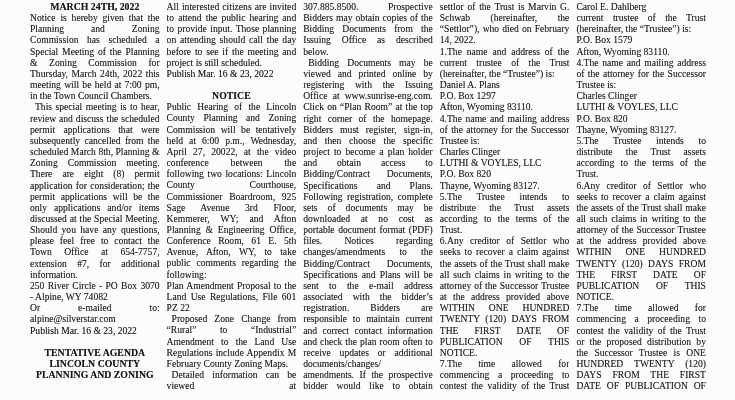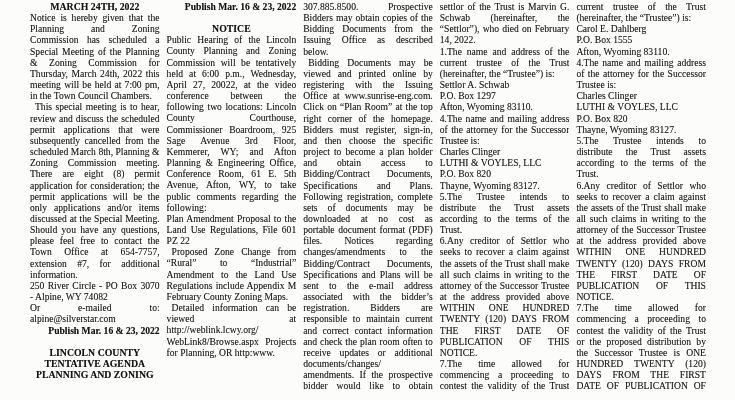--- a/index.html
+++ b/index.html
@@ -31,74 +31,75 @@
     overflow-wrap: break-word;
   }
   .block.indent { text-indent: 5px; }
   .heading {
     font-weight: bold;
     text-align: center;
     font-size: 9.8px;
     color: #151515;
   }
   .publish {
-    font-weight: bold;
-    text-align: right;
+    font-weight: normal;
+    text-align: left;
     color: #151515;
   }
   .spacer { height: 11px; }
 </style>
 </head>
 <body>
 
 <div class="page" id="page-root">
     <div class="column">
       <h3 class="block heading">MARCH 24TH, 2022</h3>
       <p class="block para">Notice is hereby given that the Planning and Zoning Commission has scheduled a Special Meeting of the Planning &amp; Zoning Commission for Thursday, March 24th, 2022 this meeting will be held at 7:00 pm, in the Town Council Chambers.</p>
       <p class="block para indent">This special meeting is to hear, review and discuss the scheduled permit applications that were subsequently cancelled from the scheduled March 8th, Planning &amp; Zoning Commission meeting. There are eight (8) permit application for consideration; the permit applications will be the only applications and/or items discussed at the Special Meeting. Should you have any questions, please feel free to contact the Town Office at 654-7757, extension #7, for additional information.</p>
       <p class="block para">250 River Circle - PO Box 3070 - Alpine, WY 74082</p>
       <p class="block para">Or e-mailed to: alpine@silverstar.com</p>
       <p class="block publish">Publish Mar. 16 &amp; 23, 2022</p>
       <div class="block spacer"></div>
+      <h3 class="block heading">TENTATIVE AGENDA</h3>
       <h3 class="block heading">LINCOLN COUNTY</h3>
-      <h3 class="block heading">TENTATIVE AGENDA</h3>
       <h3 class="block heading">PLANNING AND ZONING</h3>
     </div>
     <div class="column">
+      <p class="block para">All interested citizens are invited to attend the public hearing and to provide input. Those planning on attending should call the day before to see if the meeting and project is still scheduled.</p>
       <p class="block publish">Publish Mar. 16 &amp; 23, 2022</p>
       <div class="block spacer"></div>
       <h3 class="block heading">NOTICE</h3>
       <p class="block para">Public Hearing of the Lincoln County Planning and Zoning Commission will be tentatively held at 6:00 p.m., Wednesday, April 27, 20022, at the video conference between the following two locations: Lincoln County Courthouse, Commissioner Boardroom, 925 Sage Avenue 3rd Floor, Kemmerer, WY; and Afton Planning &amp; Engineering Office, Conference Room, 61 E. 5th Avenue, Afton, WY, to take public comments regarding the following:</p>
       <p class="block para">Plan Amendment Proposal to the Land Use Regulations, File 601 PZ 22</p>
       <p class="block para indent">Proposed Zone Change from “Rural” to “Industrial” Amendment to the Land Use Regulations include Appendix M February County Zoning Maps.</p>
       <p class="block para indent">Detailed information can be viewed at http://weblink.lcwy.org/ WebLink8/Browse.aspx Projects for Planning, OR http:www.</p>
     </div>
     <div class="column">
       <p class="block para">307.885.8500. Prospective Bidders may obtain copies of the Bidding Documents from the Issuing Office as described below.</p>
       <p class="block para indent">Bidding Documents may be viewed and printed online by registering with the Issuing Office at www.sunrise-eng.com. Click on “Plan Room” at the top right corner of the homepage. Bidders must register, sign-in, and then choose the specific project to become a plan holder and obtain access to Bidding/Contract Documents, Specifications and Plans. Following registration, complete sets of documents may be downloaded at no cost as portable document format (PDF) files. Notices regarding changes/amendments to the Bidding/Contract Documents, Specifications and Plans will be sent to the e-mail address associated with the bidder’s registration. Bidders are responsible to maintain current and correct contact information and check the plan room often to receive updates or additional documents/changes/ amendments. If the prospective bidder would like to obtain printed and bound Bidding/Contract Documents, Specifications and Plans from the Issuing Office, the</p>
     </div>
     <div class="column">
       <p class="block para">settlor of the Trust is Marvin G. Schwab (hereinafter, the “Settlor”), who died on February 14, 2022.</p>
       <p class="block para">1.The name and address of the current trustee of the Trust (hereinafter, the “Trustee”) is:</p>
-      <p class="block para">Settlor A. Schwab</p>
+      <p class="block para">Daniel A. Plans</p>
       <p class="block para">P.O. Box 1297</p>
       <p class="block para">Afton, Wyoming 83110.</p>
       <p class="block para">4.The name and mailing address of the attorney for the Successor Trustee is:</p>
       <p class="block para">Charles Clinger</p>
       <p class="block para">LUTHI &amp; VOYLES, LLC</p>
       <p class="block para">P.O. Box 820</p>
       <p class="block para">Thayne, Wyoming 83127.</p>
       <p class="block para">5.The Trustee intends to distribute the Trust assets according to the terms of the Trust.</p>
       <p class="block para">6.Any creditor of Settlor who seeks to recover a claim against the assets of the Trust shall make all such claims in writing to the attorney of the Successor Trustee at the address provided above WITHIN ONE HUNDRED TWENTY (120) DAYS FROM THE FIRST DATE OF PUBLICATION OF THIS NOTICE.</p>
       <p class="block para">7.The time allowed for commencing a proceeding to contest the validity of the Trust or the proposed distribution by the Successor Trustee is ONE HUNDRED TWENTY (120) DAYS FROM THE FIRST DATE OF</p>
     </div>
     <div class="column">
+      <p class="block para">Carol E. Dahlberg</p>
       <p class="block para">current trustee of the Trust (hereinafter, the “Trustee”) is:</p>
-      <p class="block para">Carol E. Dahlberg</p>
-      <p class="block para">P.O. Box 1555</p>
+      <p class="block para">P.O. Box 1579</p>
       <p class="block para">Afton, Wyoming 83110.</p>
       <p class="block para">4.The name and mailing address of the attorney for the Successor Trustee is:</p>
       <p class="block para">Charles Clinger</p>
       <p class="block para">LUTHI &amp; VOYLES, LLC</p>
       <p class="block para">P.O. Box 820</p>
       <p class="block para">Thayne, Wyoming 83127.</p>
       <p class="block para">5.The Trustee intends to distribute the Trust assets according to the terms of the Trust.</p>
       <p class="block para">6.Any creditor of Settlor who seeks to recover a claim against the assets of the Trust shall make all such claims in writing to the attorney of the Successor Trustee at the address provided above WITHIN ONE HUNDRED TWENTY (120) DAYS FROM THE FIRST DATE OF PUBLICATION OF THIS NOTICE.</p>
       <p class="block para">7.The time allowed for commencing a proceeding to contest the validity of the Trust or the proposed distribution by the Successor Trustee is ONE HUNDRED TWENTY (120) DAYS FROM THE FIRST DATE OF PUBLICATION OF THIS NOTICE.</p>
       <p class="block para">8.Any creditor failing to file a claim or to commence a judicial proceeding to contest the validity</p>

